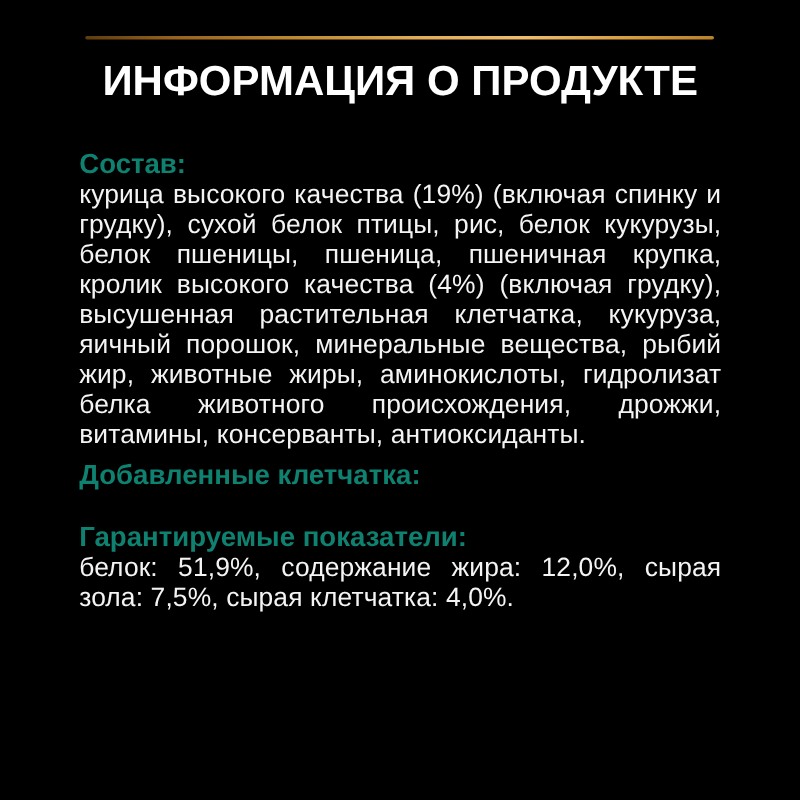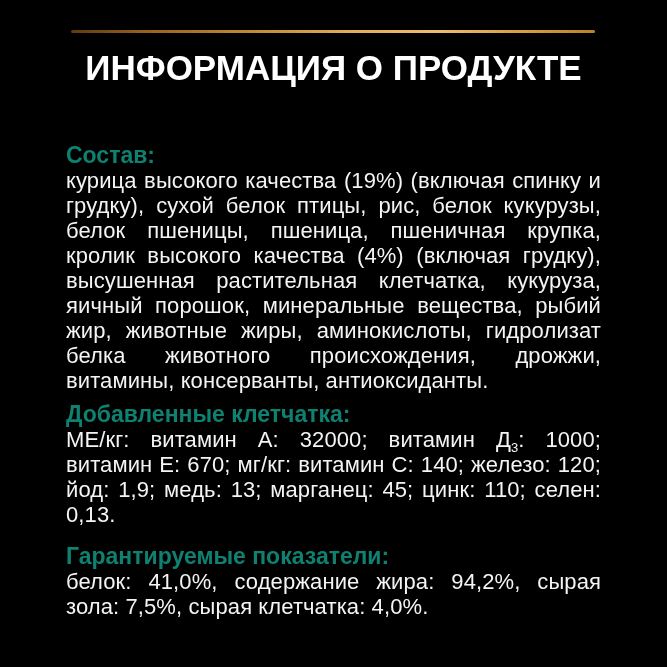--- a/index.html
+++ b/index.html
@@ -35,23 +35,23 @@
     font-size: 22px;
     line-height: 25px;
   }
   .section-heading {
     margin: 0;
     font-size: 23px;
     line-height: 25px;
     font-weight: 700;
     color: #0e8170;
   }
-  .section-composition { margin-top: 55px; }
+  .section-composition { margin-top: 36px; }
   .section-additives   { margin-top: 9px; }
-  .section-guaranteed  { margin-top: 17px; }
+  .section-guaranteed  { margin-top: 27px; }
   .body-par {
     margin: 0;
     text-align: justify;
     letter-spacing: 0.1px;
   }
   .b { font-weight: 400; }
   .subscript {
     font-size: 13px;
     position: relative;
     top: 5px;
@@ -69,22 +69,21 @@
 
   <div class="content">
 
     <section class="section-composition">
       <h2 class="section-heading">Состав:</h2>
       <p class="body-par"><span class="b">курица высокого качества</span><span> (19%) (включая спинку и грудку), сухой белок птицы, рис, белок кукурузы, белок пшеницы, пшеница, пшеничная крупка, </span><span class="b">кролик высокого качества</span><span> (4%) (включая грудку), высушенная растительная клетчатка, кукуруза, яичный порошок, минеральные вещества, рыбий жир, животные жиры, аминокислоты, гидролизат белка животного происхождения, дрожжи, витамины, консерванты, антиоксиданты.</span></p>
     </section>
 
     <section class="section-additives">
       <h2 class="section-heading">Добавленные клетчатка:</h2>
-      <p class="body-par"><span>МЕ/кг: витамин А: 32000; витамин Д</span><span class="subscript">3</span><span>: 1000; витамин Е: 670; мг/кг: витамин С: 140; железо: 120; йод: 1,9; медь: 13; марганец: 45; цинк: 110; селен: 0,13.</span></p>
     </section>
 
     <section class="section-guaranteed">
       <h2 class="section-heading">Гарантируемые показатели:</h2>
-      <p class="body-par">белок: 41,0%, содержание жира: 94,2%, сырая зола: 7,5%, сырая клетчатка: 4,0%.</p>
+      <p class="body-par">белок: 51,9%, содержание жира: 12,0%, сырая зола: 7,5%, сырая клетчатка: 4,0%.</p>
     </section>
 
   </div>
 </div>
 
 </body></html>

